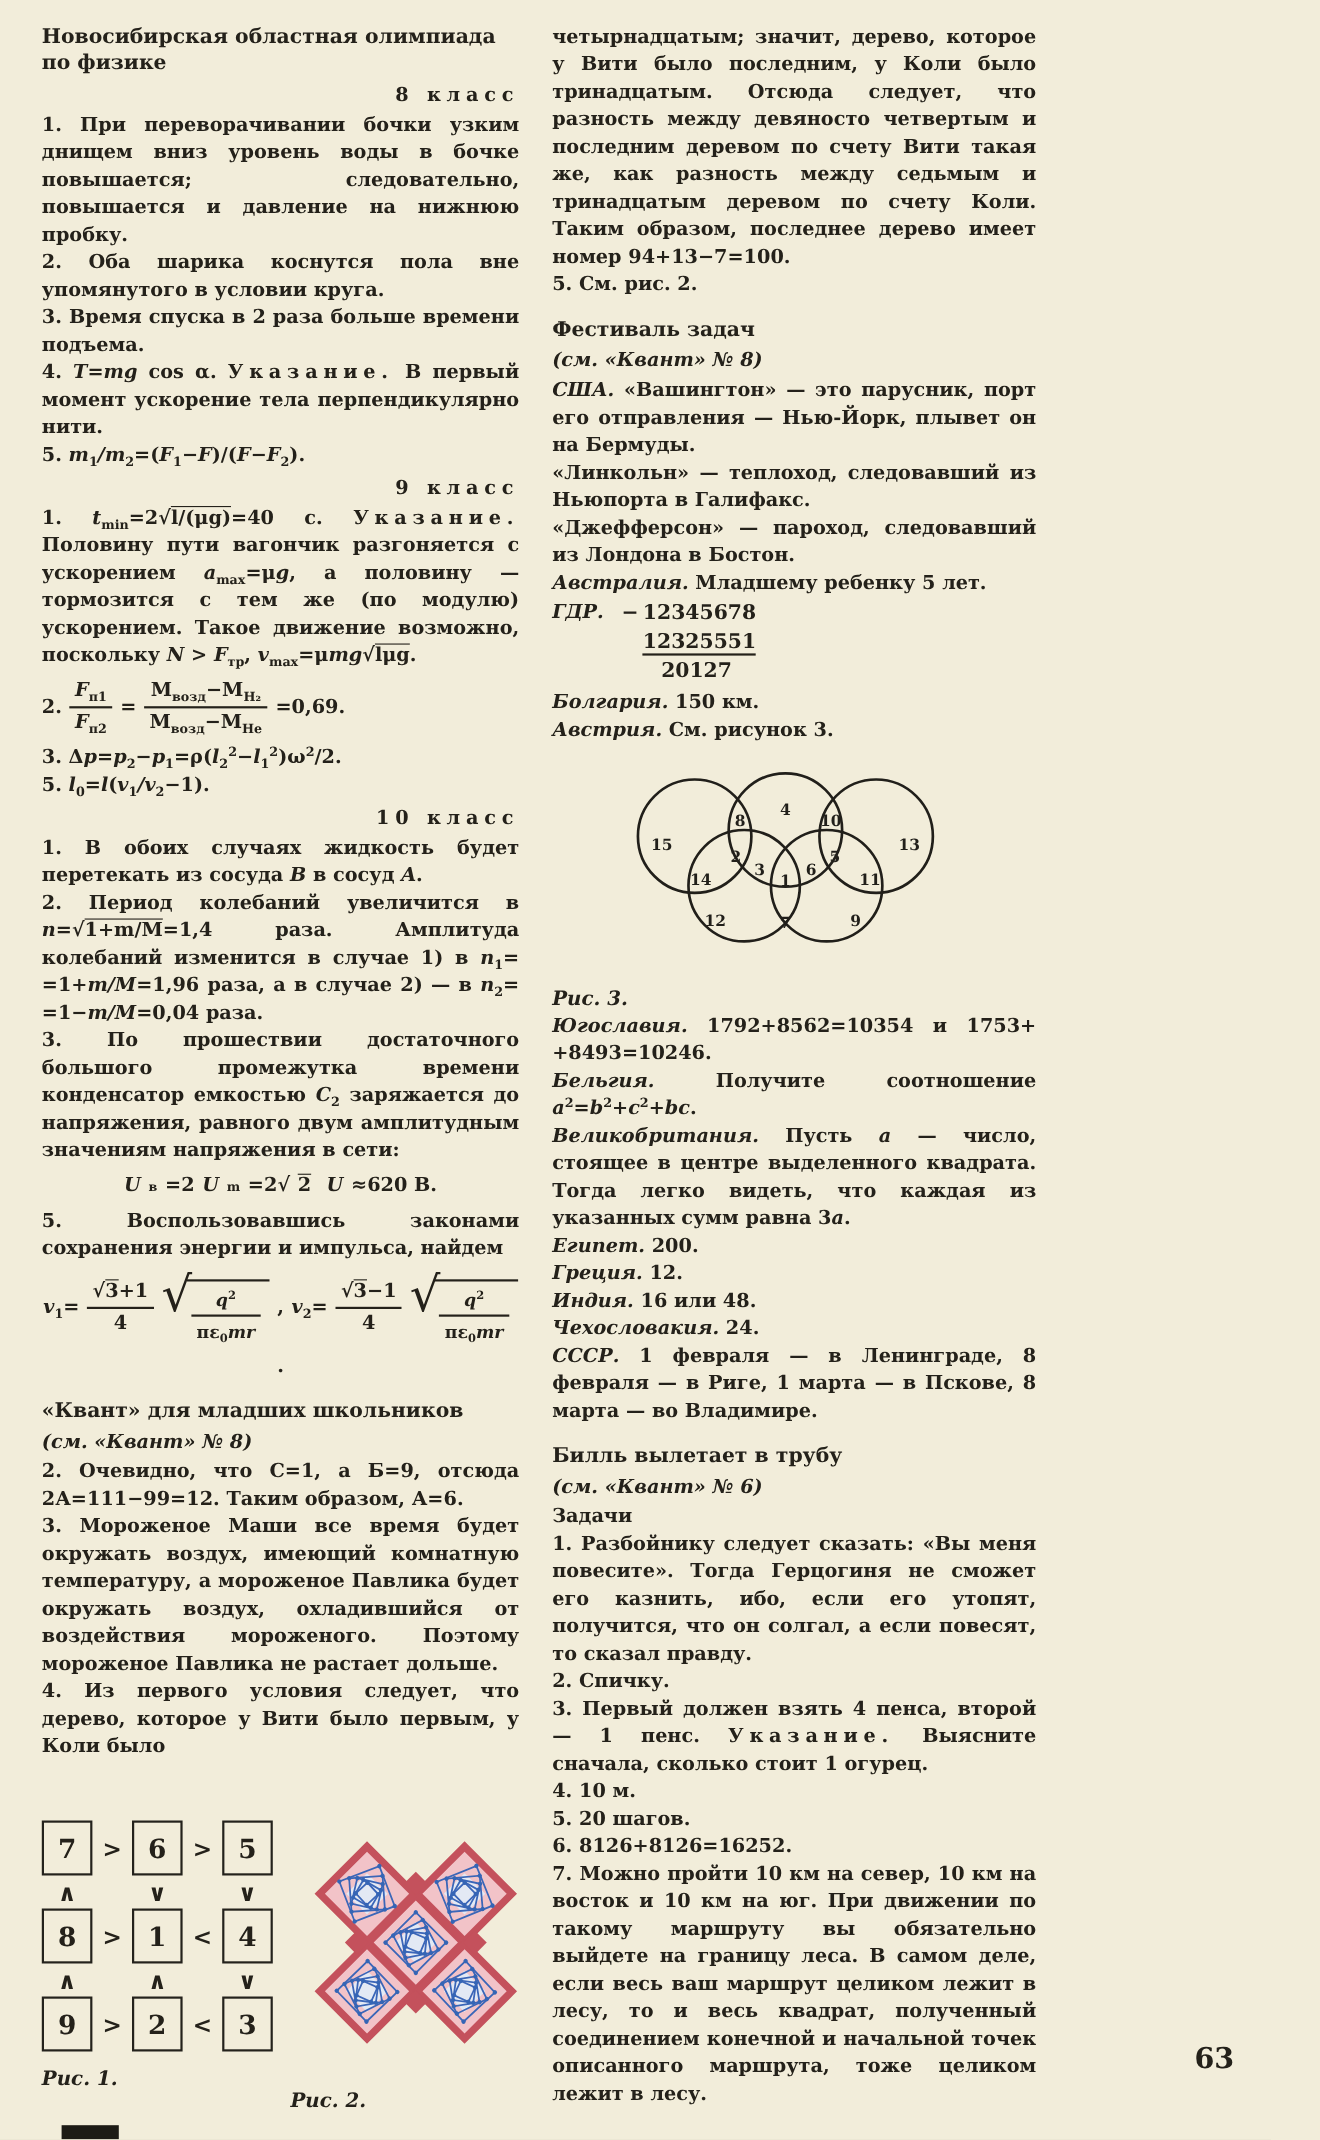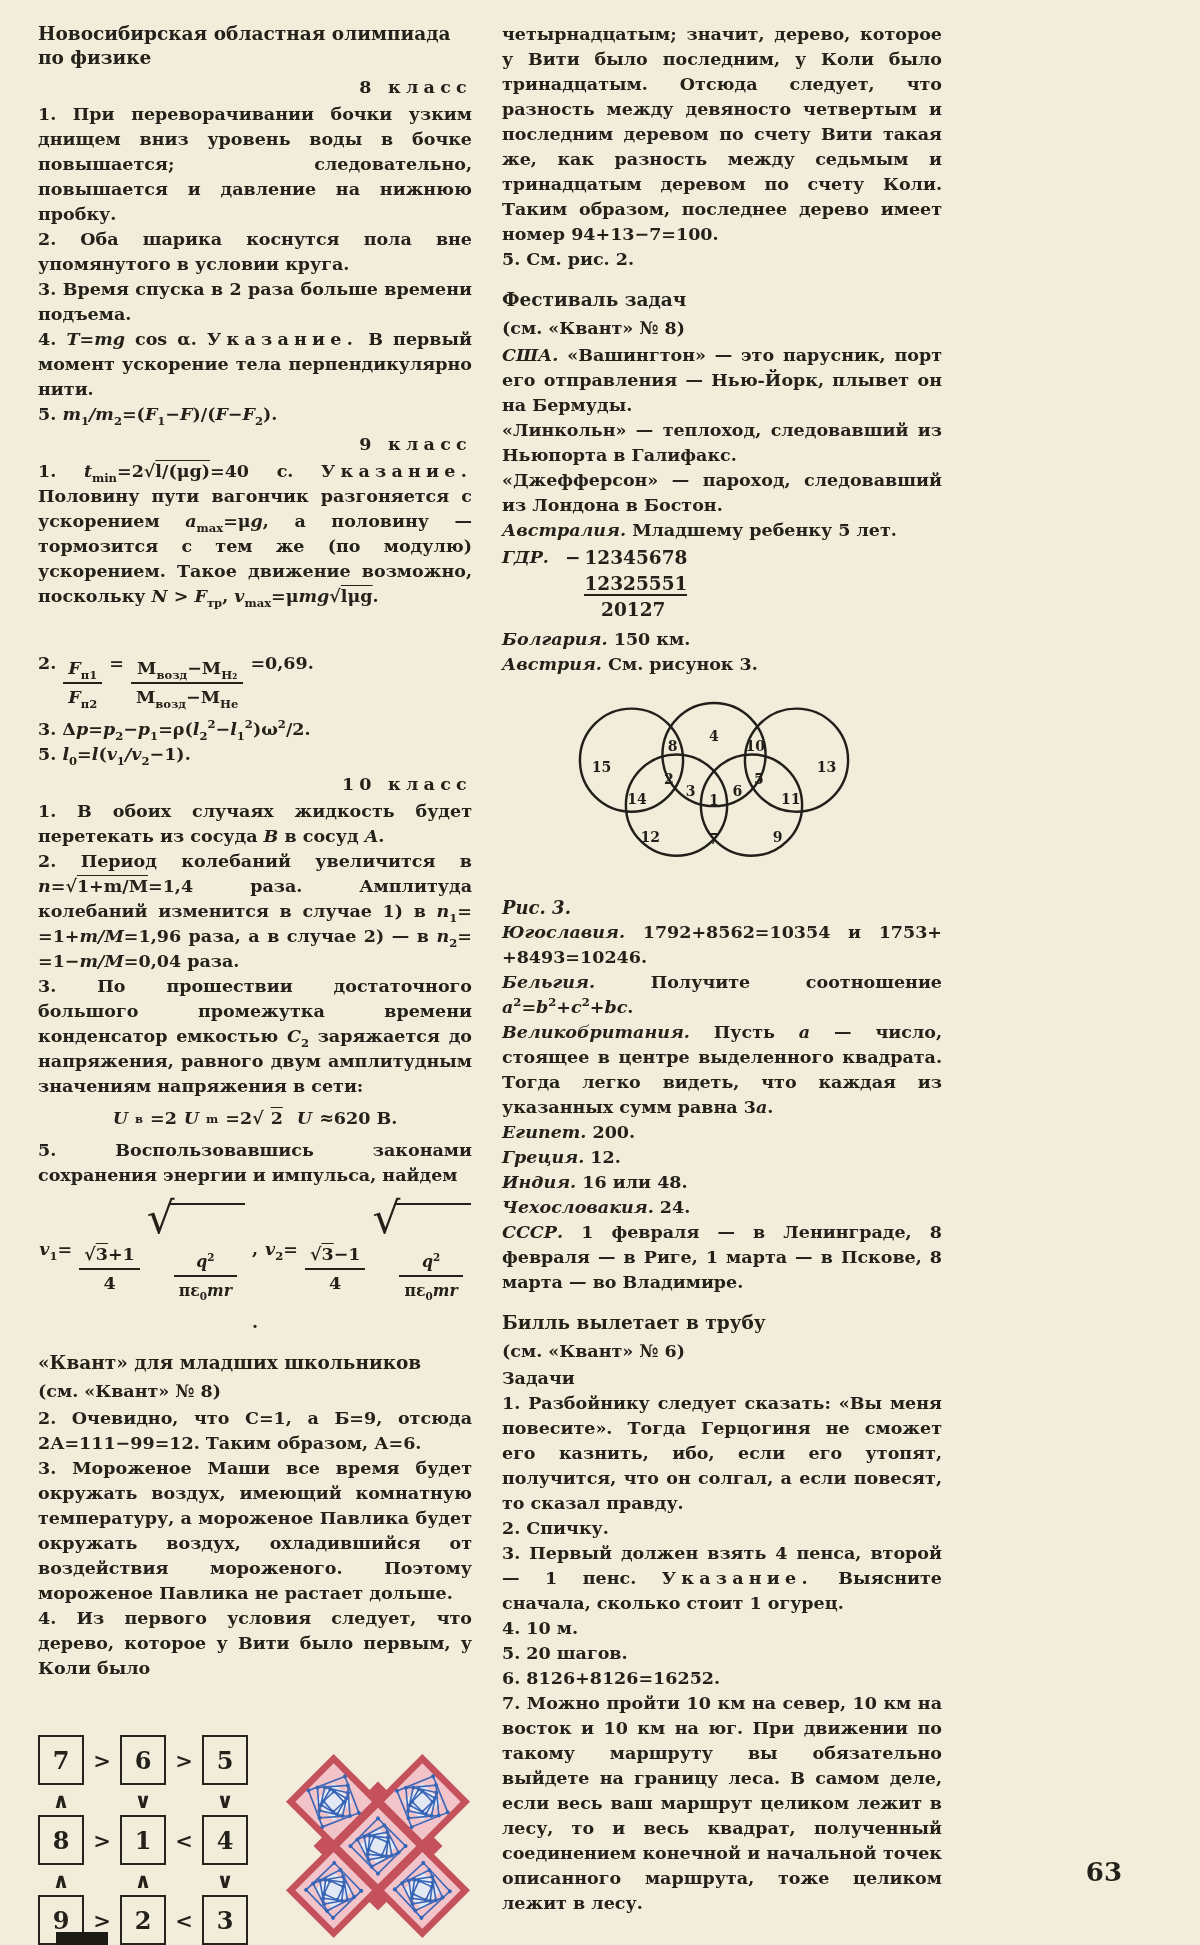--- a/index.html
+++ b/index.html
@@ -9,24 +9,24 @@
   .col{width:434px;font-size:17.5px;line-height:25px;}
   .col.right{width:440px;}
   p.para{margin:0;text-align:justify;}
   .title{font-size:18.5px;margin:0 0 4px;line-height:24px;}
   .subhead{margin:5px 0 2px;text-align:right;}
   .lsp{letter-spacing:.3em;}
   .it{font-style:italic;}
   .ov{text-decoration:overline;}
   sub,sup{font-size:.66em;line-height:0;}
   .sect{margin-top:16px;}
-  .seeref{margin:0 0 2px;}
+  .seeref{font-style:italic;margin:0 0 2px;}
   .feq{display:flex;align-items:center;gap:7px;margin:7px 0;flex-wrap:wrap;}
   .feq.center{justify-content:center;}
-  .frac{display:inline-flex;flex-direction:column;text-align:center;vertical-align:middle;margin-top:40px;}
+  .frac{display:inline-flex;flex-direction:column;text-align:center;vertical-align:middle;}
   .frac .num{border-bottom:2.2px solid currentColor;padding:0 5px 1px;}
   .frac .den{padding:1px 5px 0;}
   .bigrad{display:inline-flex;align-items:flex-start;}
   .rsign{font-size:2.5em;line-height:1.05;font-weight:400;margin-right:-5px;}
   .rad{border-top:2.4px solid currentColor;padding:4px 8px 0 4px;margin-top:8px;display:inline-block;}
   .rad .frac{font-size:.9em;}
   
   .figrow{display:flex;gap:16px;margin-top:54px;align-items:flex-start;}
   .f1{display:grid;grid-template-columns:46px 36px 46px 36px 46px;
       grid-template-rows:50px 30px 50px 30px 50px;align-items:center;justify-items:center;}

